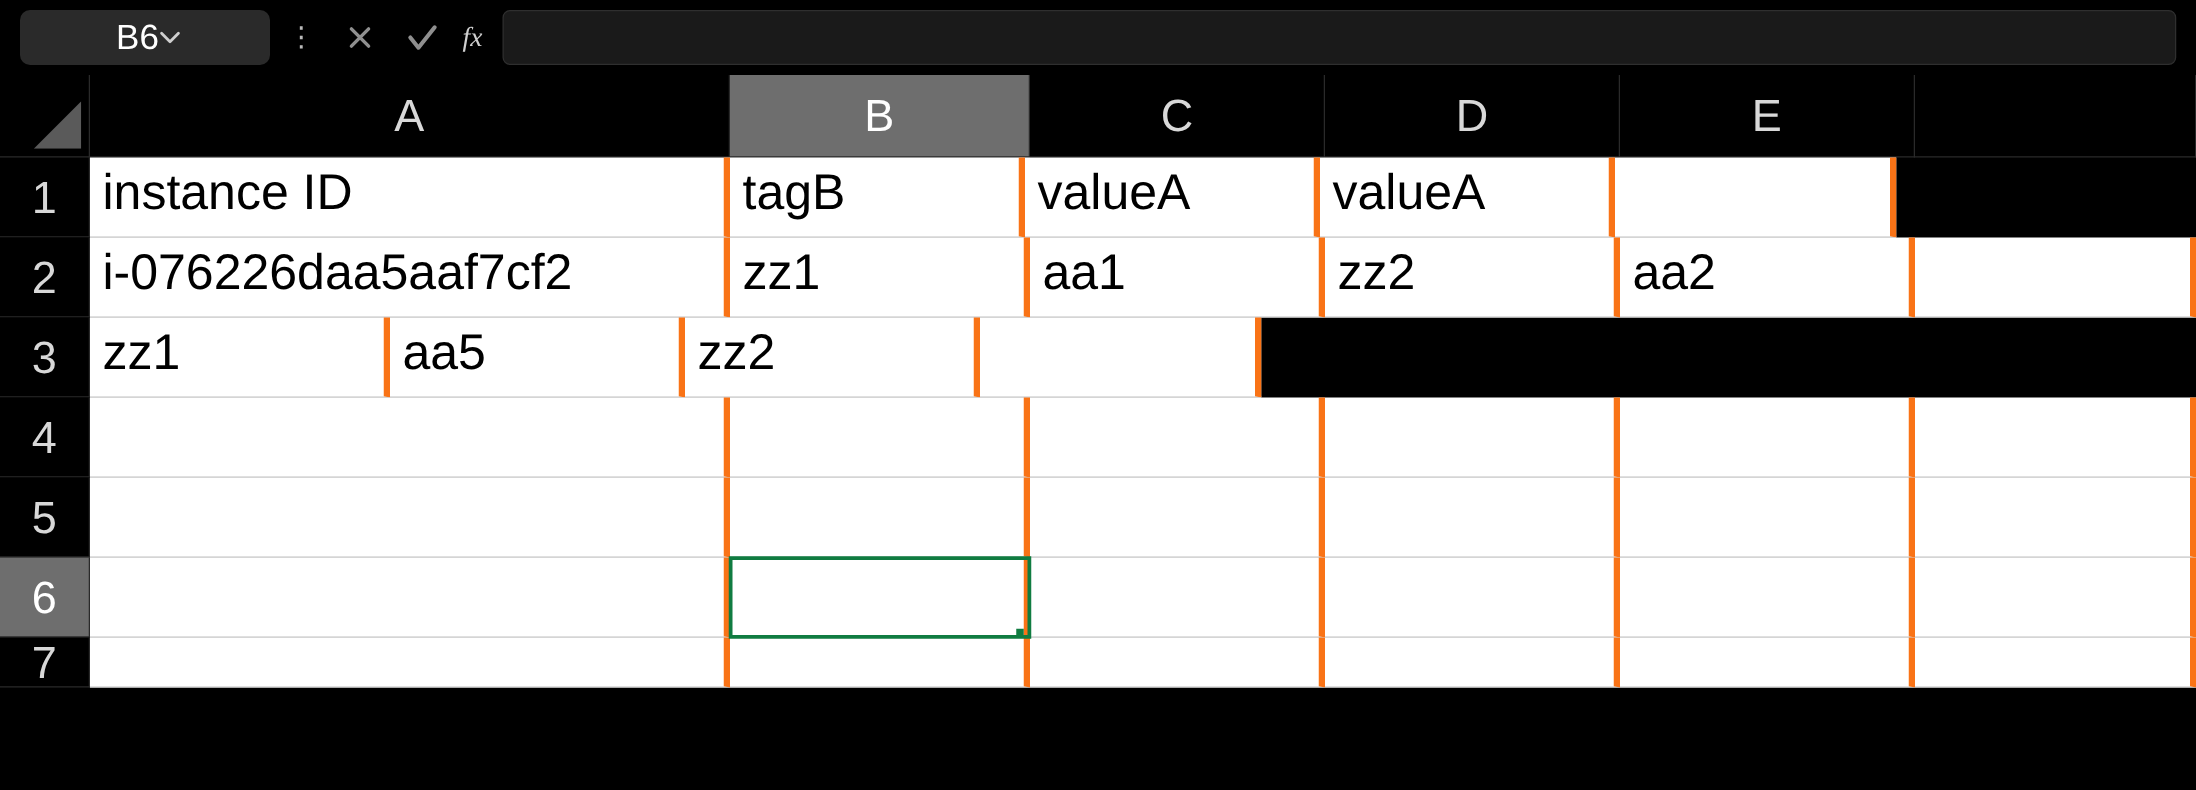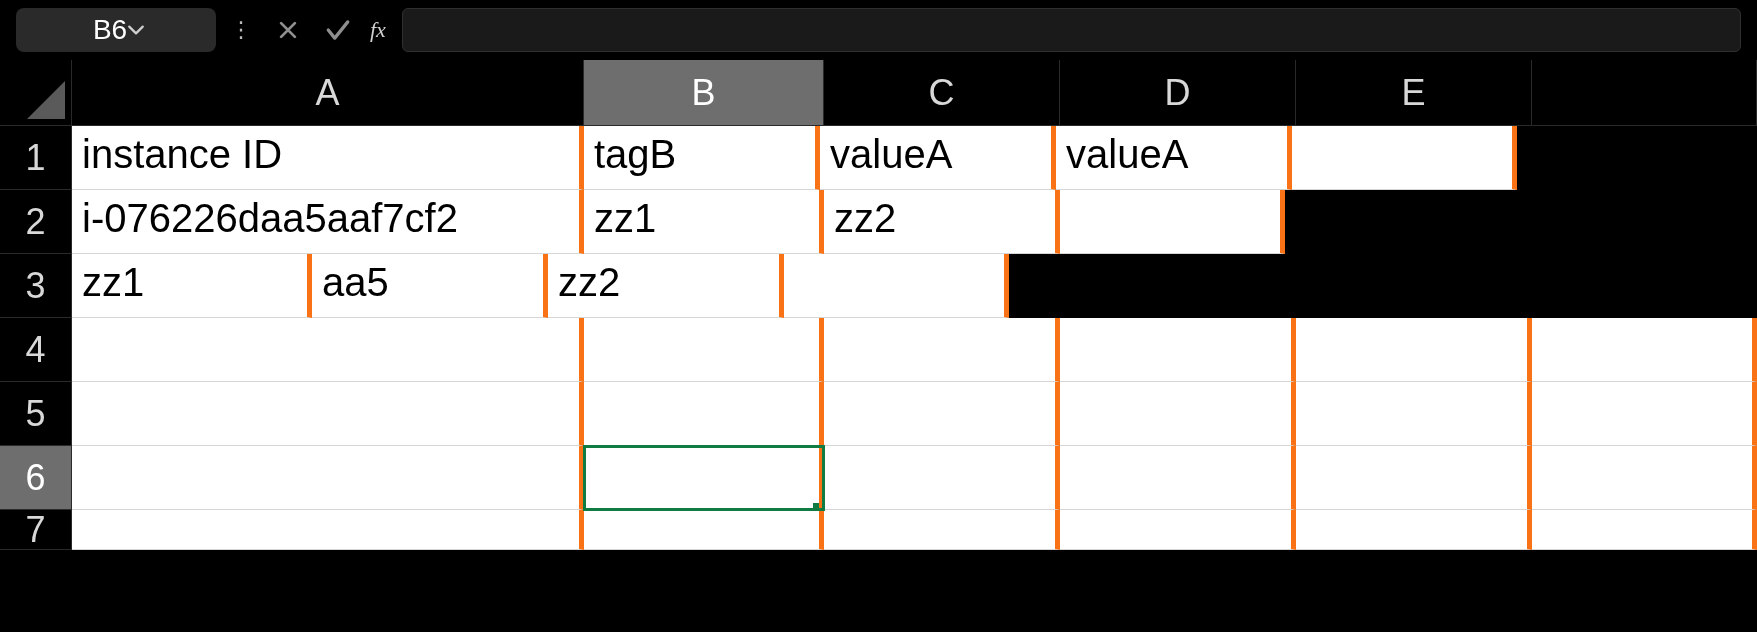--- a/index.html
+++ b/index.html
@@ -215,21 +215,23 @@
     <div class="cell cD">tagB</div>
     <div class="cell cC">valueA</div>
     <div class="cell cE">valueA</div>
     <div class="cell cF"></div>
   </div>
 
   <div class="row">
     <div class="row-head">2</div>
     <div class="cell cA">i-076226daa5aaf7cf2</div>
     <div class="cell cB">zz1</div>
+    <div class="cell cC">aa1</div>
     <div class="cell cD">zz2</div>
+    <div class="cell cE">aa2</div>
     <div class="cell cF"></div>
   </div>
 
   <div class="row">
     <div class="row-head">3</div>
     <div class="cell cB">zz1</div>
     <div class="cell cC">aa5</div>
     <div class="cell cD">zz2</div>
     <div class="cell cF"></div>
   </div>

